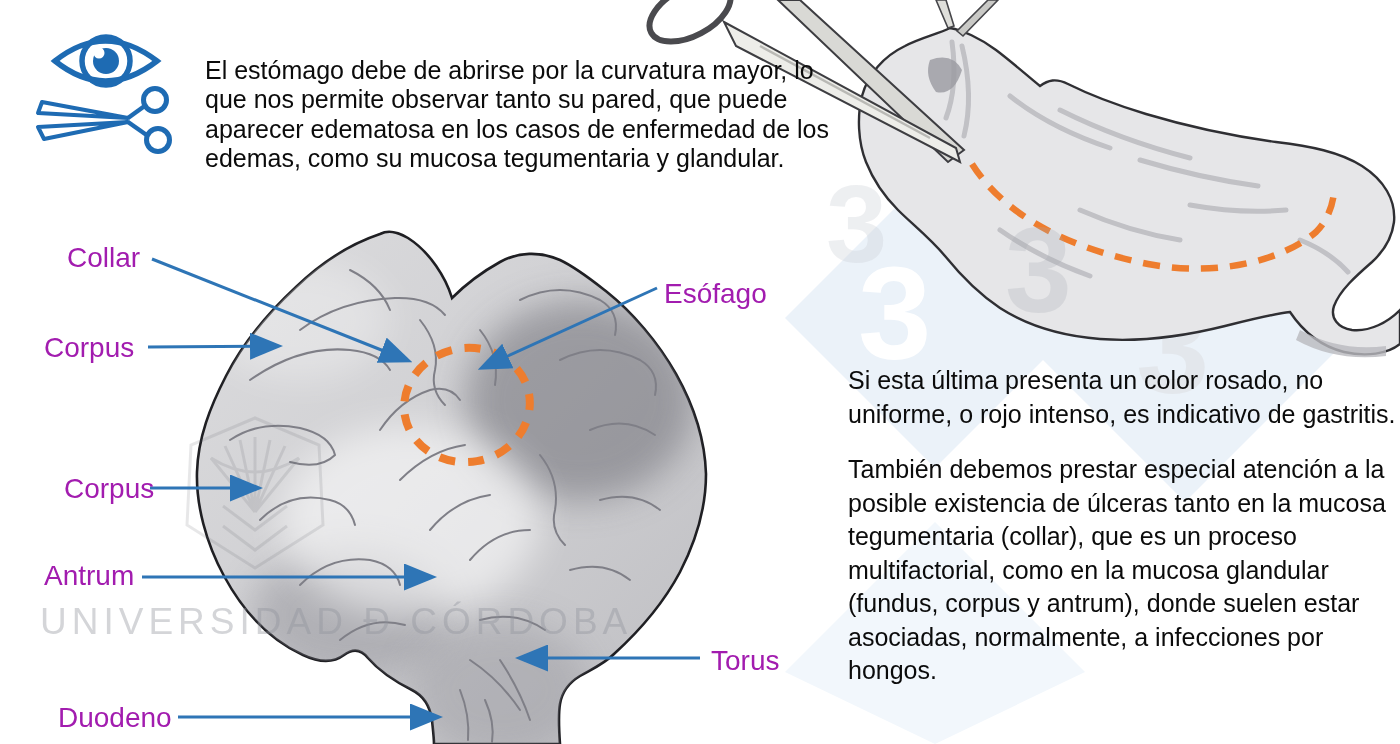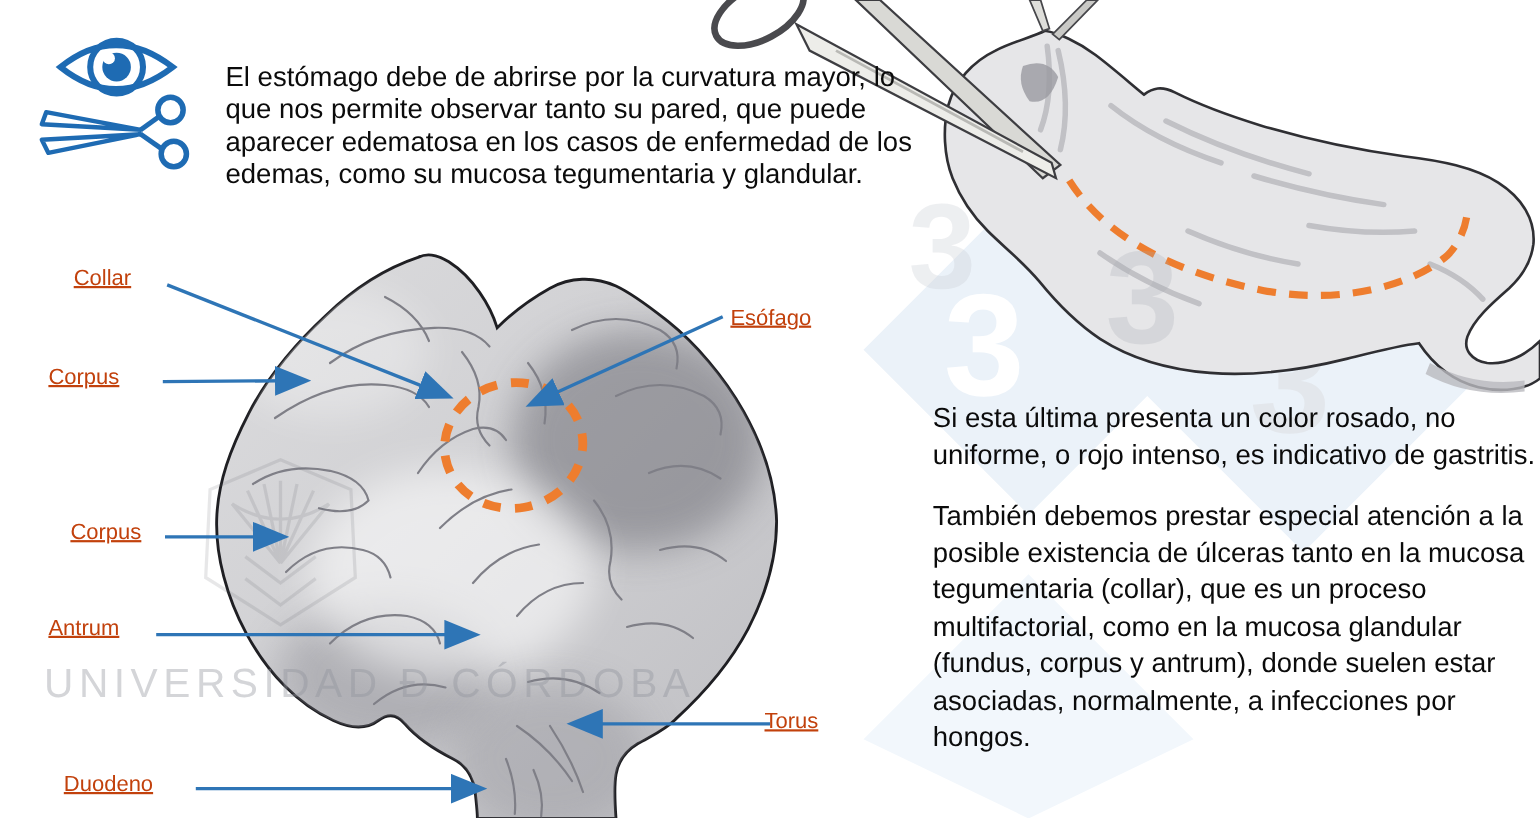--- a/index.html
+++ b/index.html
@@ -5,21 +5,21 @@
   html,body{margin:0;padding:0;}
   body{width:1400px;height:744px;position:relative;overflow:hidden;background:#ffffff;
        font-family:"Liberation Sans", sans-serif;color:#0d0d0d;}
   .stage{position:absolute;left:0;top:0;width:1400px;height:744px;}
   svg.canvas{position:absolute;left:0;top:0;}
   .para{position:absolute;font-size:25px;color:#0b0b0b;}
   .para b{font-weight:normal;}
   .intro{left:205px;top:56px;width:645px;line-height:1.17;}
   .rightcol{left:848px;top:364px;width:558px;line-height:1.34;}
   .rightcol .p2{margin-top:22px;}
-  .dlabel{position:absolute;font-size:20px;color:#c2410c;white-space:nowrap;text-decoration:underline;}
+  .dlabel{position:absolute;font-size:28px;color:#a21caf;white-space:nowrap;}
   .wm-uni-text{position:absolute;left:40px;top:601px;width:520px;
        font-family:Liberation Sans, sans-serif;font-size:37px;letter-spacing:5px;
        color:#8f929b;opacity:0.38;white-space:nowrap;}
   .wm-digit{position:absolute;font-weight:bold;font-size:132px;line-height:1;
        font-family:"Liberation Sans", sans-serif;}
 </style>
 </head>
 <body>
 
 <div class="stage">
@@ -182,15 +182,15 @@
     <div class="p1"><span>Si esta última presenta un color rosado, no uniforme, o rojo intenso, es indicativo de gastritis.</span></div>
     <div class="p2"><span>También debemos prestar especial atención a la posible existencia de </span><b>úlceras</b><span> tanto en la mucosa tegumentaria (collar), que es un proceso multifactorial, como en la mucosa glandular (fundus, corpus y antrum), donde suelen estar asociadas, normalmente, a infecciones por hongos.</span></div>
   </div>
 
   <div class="dlabel" style="left:67px;top:242px;">Collar</div>
   <div class="dlabel" style="left:44px;top:332px;">Corpus</div>
   <div class="dlabel" style="left:64px;top:473px;">Corpus</div>
   <div class="dlabel" style="left:44px;top:560px;">Antrum</div>
   <div class="dlabel" style="left:58px;top:702px;">Duodeno</div>
   <div class="dlabel" style="left:664px;top:254px;margin-top:24px;">Esófago</div>
-  <div class="dlabel" style="left:695px;top:645px;">Torus</div>
+  <div class="dlabel" style="left:711px;top:645px;">Torus</div>
 
 </div>
 
 </body></html>

